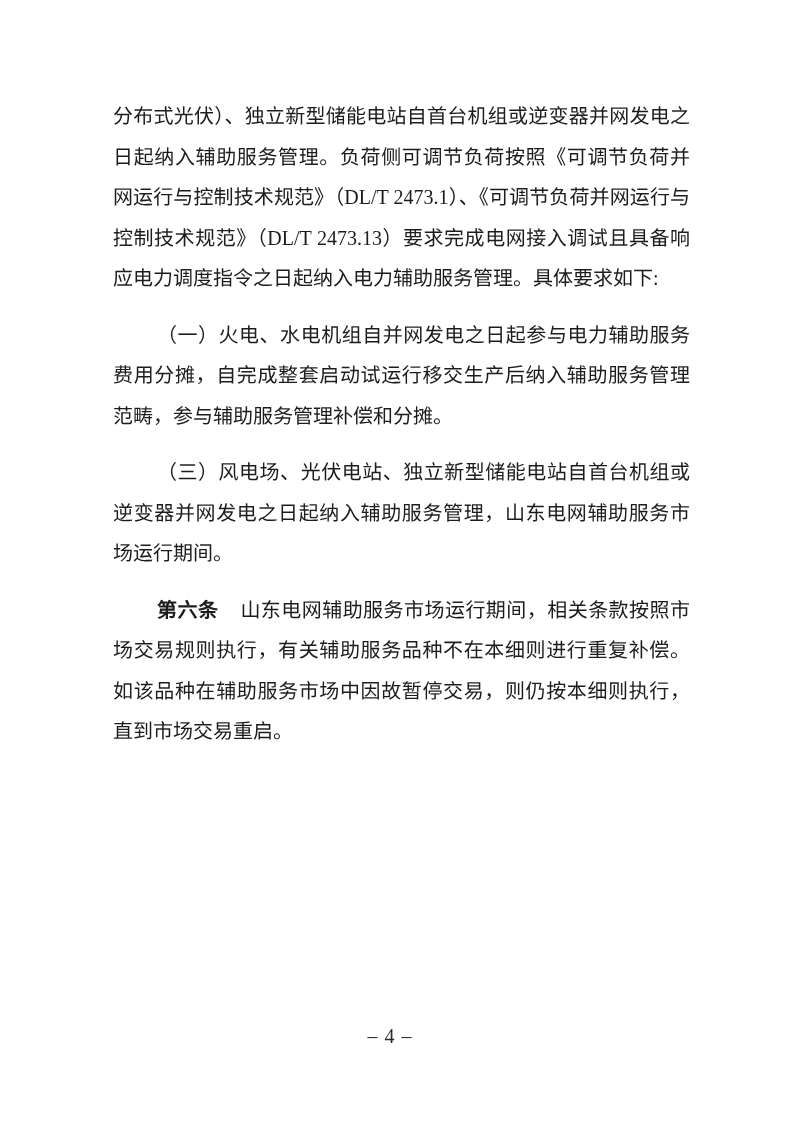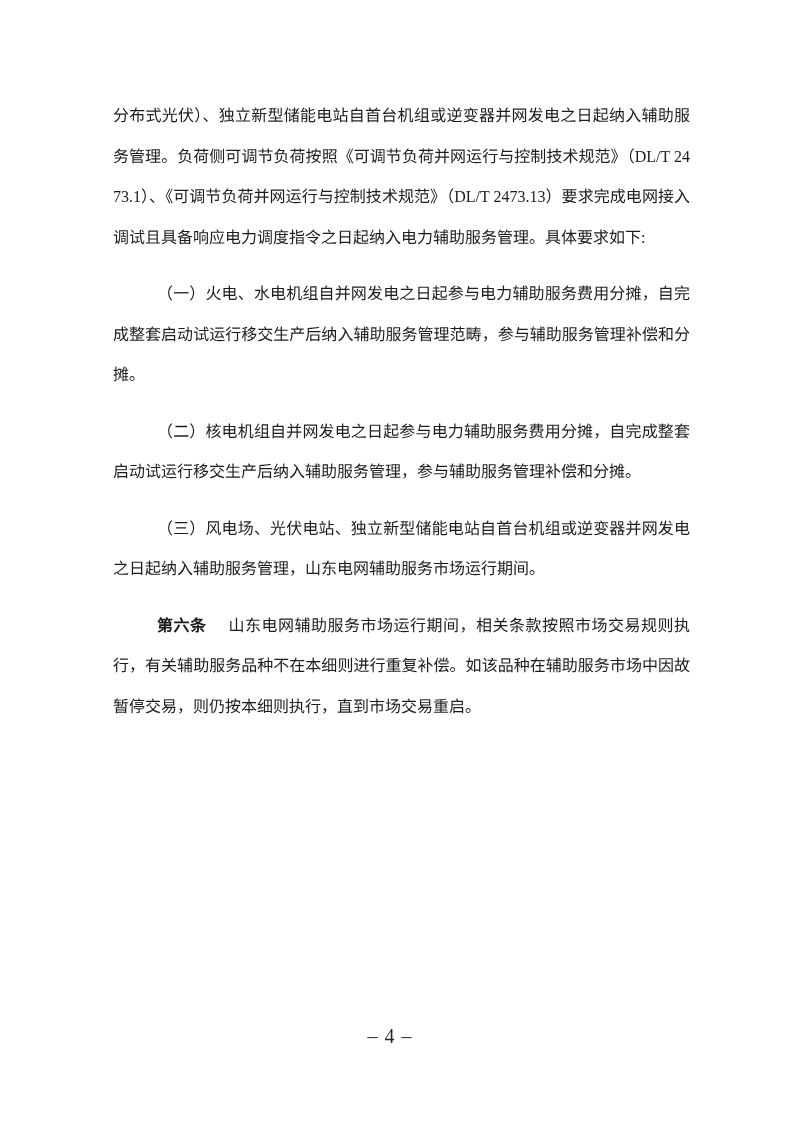--- a/index.html
+++ b/index.html
@@ -14,21 +14,21 @@
     background: #ffffff;
     overflow: hidden;
     font-family: "Liberation Serif", "DejaVu Serif", serif;
     color: #1c1c1c;
   }
   .doc-body {
     position: absolute;
     left: 113px;
     top: 96px;
     width: 577px;
-    font-size: 16px;
+    font-size: 20px;
     line-height: 40.5px;
     text-align: justify;
     text-justify: inter-character;
     word-break: break-all;
   }
   .doc-body p {
     margin: 0;
     padding: 0;
   }
   .doc-body p.indent {
@@ -52,18 +52,17 @@
     letter-spacing: 1px;
   }
 </style>
 </head>
 <body>
 
 <div class="page">
   <div class="doc-body">
       <p>分布式光伏）、独立新型储能电站自首台机组或逆变器并网发电之日起纳入辅助服务管理。负荷侧可调节负荷按照《可调节负荷并网运行与控制技术规范》（DL/T 2473.1）、《可调节负荷并网运行与控制技术规范》（DL/T 2473.13）要求完成电网接入调试且具备响应电力调度指令之日起纳入电力辅助服务管理。具体要求如下:</p>
       <p class="indent">（一）火电、水电机组自并网发电之日起参与电力辅助服务费用分摊，自完成整套启动试运行移交生产后纳入辅助服务管理范畴，参与辅助服务管理补偿和分摊。</p>
-      <p class="indent">（二）核电机组自并网发电之日起参与电力辅助服务费用分摊，自完成整套启动试运行移交生产后纳入辅助服务管理，参与辅助服务管理补偿和分摊。</p>
       <p class="indent">（三）风电场、光伏电站、独立新型储能电站自首台机组或逆变器并网发电之日起纳入辅助服务管理，山东电网辅助服务市场运行期间。</p>
       <p class="indent"><span class="article-no">第六条</span>山东电网辅助服务市场运行期间，相关条款按照市场交易规则执行，有关辅助服务品种不在本细则进行重复补偿。如该品种在辅助服务市场中因故暂停交易，则仍按本细则执行，直到市场交易重启。</p>
     </div>
   <div class="page-number">– 4 –</div>
 </div>
 
 </body></html>

